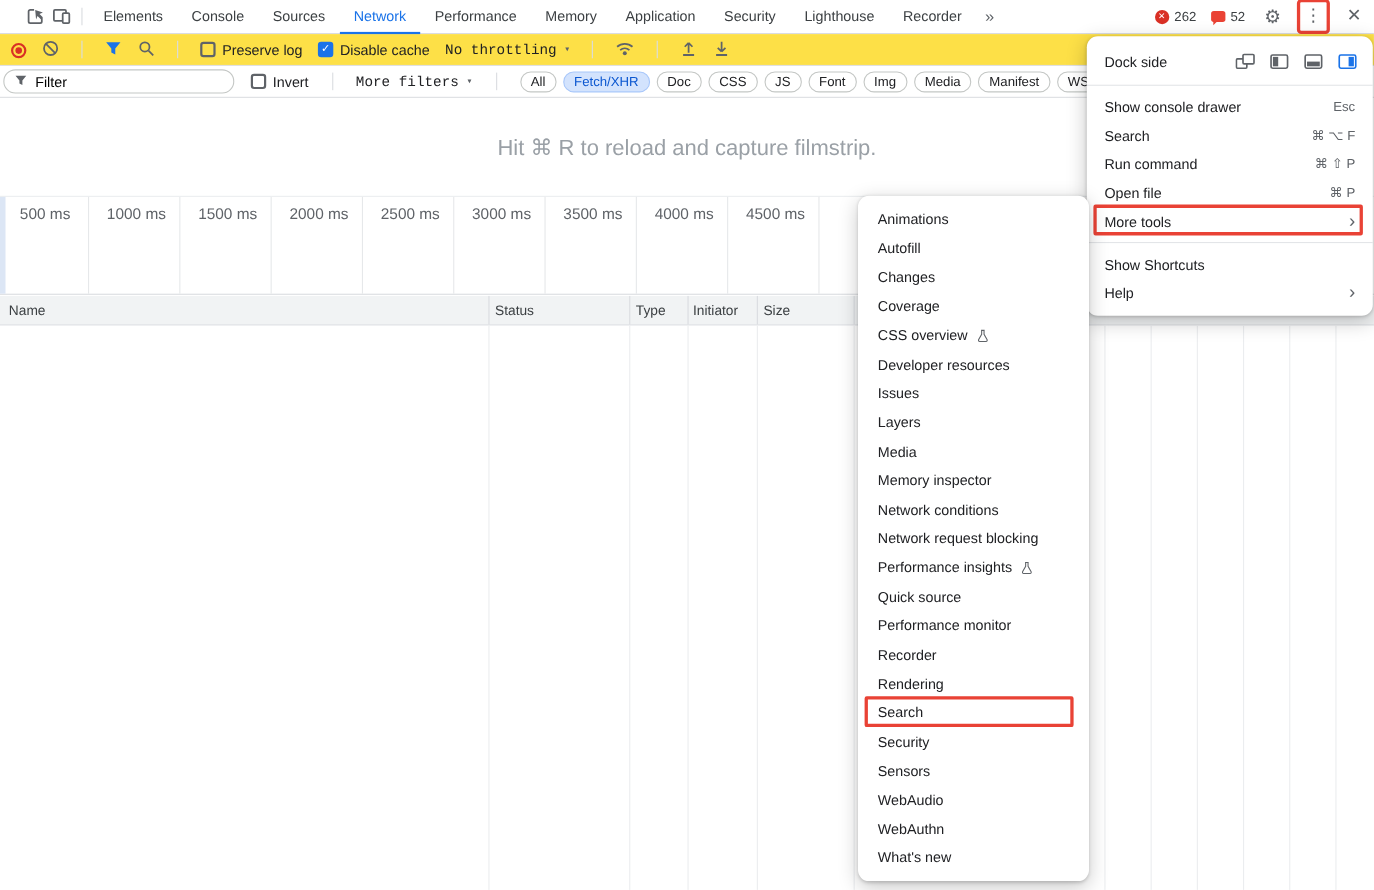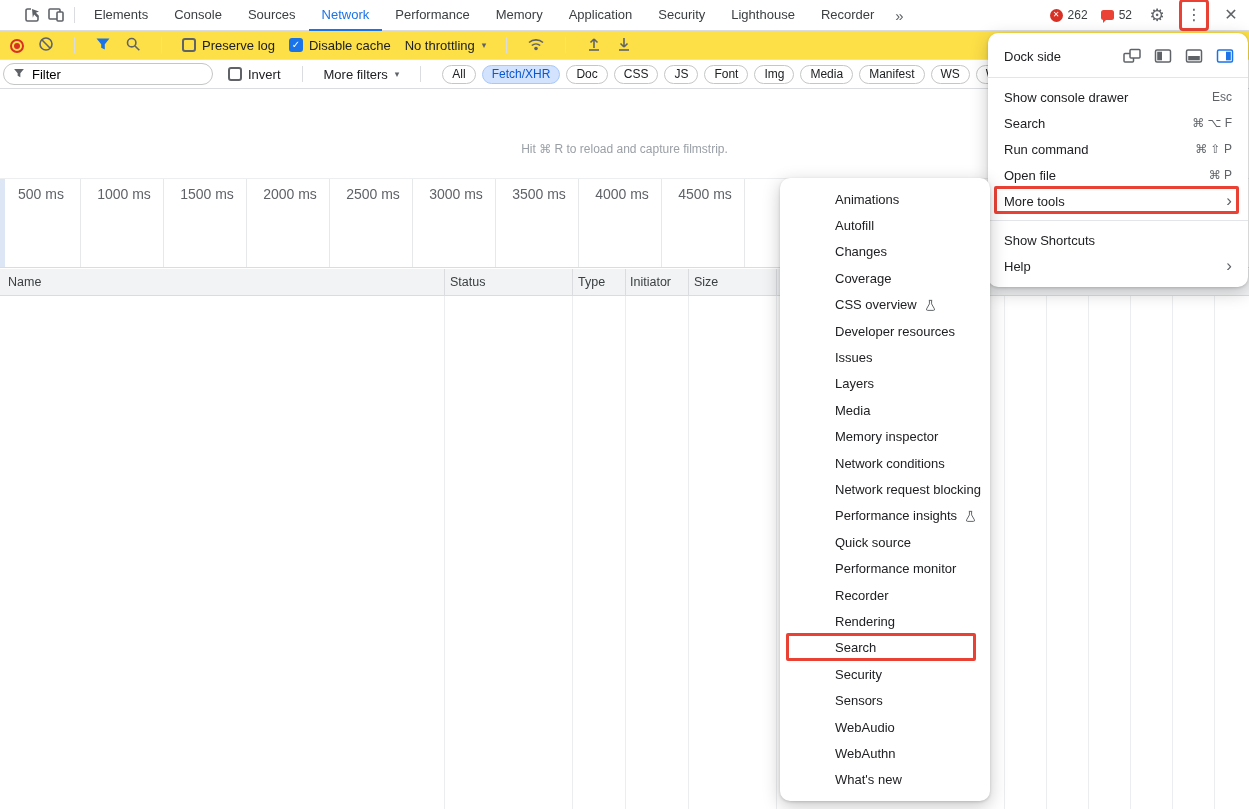--- a/index.html
+++ b/index.html
@@ -30,51 +30,51 @@
   .gear-glyph { font-size:17px; }
   .kebab-btn { outline:3px solid #e94235; outline-offset:0px; border-radius:1px; }
 
   
   .toolbar2 { display:flex; align-items:center; gap:14px; height:29px; padding:0 10px; border-bottom:1px solid #e0e0e0; background:#fde047; }
   .rec-outer { width:14px; height:14px; border:2px solid #d93025; border-radius:50%; display:inline-flex; align-items:center; justify-content:center; }
   .rec-inner { width:6px; height:6px; background:#d93025; border-radius:50%; }
   .cb-label { display:flex; align-items:center; gap:6px; color:#202124; cursor:default; }
   .cb { width:14px; height:14px; border:2px solid #5f6368; border-radius:3px; display:inline-flex; align-items:center; justify-content:center; }
   .cb.checked { background:#1a73e8; border-color:#1a73e8; color:#fff; font-size:10px; line-height:1; }
-  .select-like { display:flex; align-items:center; gap:7px; cursor:default; }
+  .select-like { display:flex; align-items:center; gap:7px; cursor:default;font-family:Liberation Mono, monospace; }
   .caret { color:#5f6368; font-size:9px; }
 
   
   .filterbar { display:flex; align-items:center; gap:15px; height:29px; padding:0 8px 0 3px; border-bottom:1px solid #dadce0; background:#fff; }
   .filter-input { width:210px; height:22px; border:1px solid #c4c7c5; border-radius:12px;
     display:flex; align-items:center; gap:7px; padding:0 9px; color:#000000; }
   .pills { display:flex; align-items:center; gap:6px; }
   .pill { height:19px; padding:0 9px; border:1px solid #c4c7c5; border-radius:10px; background:#fff;
     font-size:12px; color:#202124; display:inline-flex; align-items:center; white-space:nowrap; }
   .pill.active { background:#d3e3fd; border-color:#a8c7fa; color:#0b57d0; }
 
   
   .main { position:relative; height:720px; background:#fff; }
   .hint { position:absolute; top:33px; left:0; width:100%; text-align:center;
-    font-size:12px; color:#9aa0a6;margin-top:20px; }
+    font-size:20px; color:#9aa0a6; }
   .ruler { position:absolute; top:89px; left:0; right:0; height:90px; border-top:1px solid #eceef0; border-bottom:1px solid #dadce0; }
   .rline { position:absolute; top:0; bottom:0; width:1px; background:#e6e8ea; }
   .rlabel { position:absolute; top:7px; width:70px; text-align:center; font-size:14px; color:#5f6368; }
   .ruler-strip { position:absolute; top:0; bottom:0; left:0; width:5px; background:#dce6f5; }
   .thead { position:absolute; top:180px; left:0; right:0; height:27px; background:#f1f3f4; border-bottom:1px solid #dadce0; }
   .th { position:absolute; top:0; line-height:26px; font-size:12.5px; color:#3c4043; }
   .thsep { position:absolute; top:0; bottom:0; width:1px; background:#dadce0; }
   .tbody { position:absolute; top:207px; bottom:0; left:0; right:0; background:#fff; }
   .colline { position:absolute; top:0; bottom:0; width:1px; background:#ebedef; }
 
   
   .menu { position:absolute; background:#fff; border-radius:10px; padding:8px 0; z-index:10;
     box-shadow:0 1px 3px rgba(0,0,0,.16), 0 5px 18px rgba(0,0,0,.22); }
   .main-menu { left:988px; top:33px; width:260px; }
-  .sub-menu { left:780px; top:178px; width:210px;padding-left:37px; }
+  .sub-menu { left:780px; top:178px; width:210px; }
   .dock-row { height:30px; display:flex; align-items:center; justify-content:space-between; padding:0 13px 0 16px; }
   .dock-icons { display:flex; gap:11px; }
   .dock-btn { width:20px; height:20px; display:inline-flex; align-items:center; justify-content:center; padding:0; }
   .menu-sep { height:1px; background:#e3e5e8; margin:6px 0; }
   .menu-item { position:relative; height:26px; display:flex; align-items:center; justify-content:space-between;
     padding:0 16px; color:#202124; cursor:default; white-space:nowrap; }
   .sub-menu .menu-item { height:26.4px; justify-content:flex-start; gap:7px; padding:0 18px; }
   .shortcut { color:#5f6368; font-size:12px; }
   .chev { color:#5f6368; font-size:17px; line-height:1; margin-top:-2px; }
   .hl { position:absolute; border:3px solid #e94235; border-radius:2px; z-index:30; pointer-events:none; }

